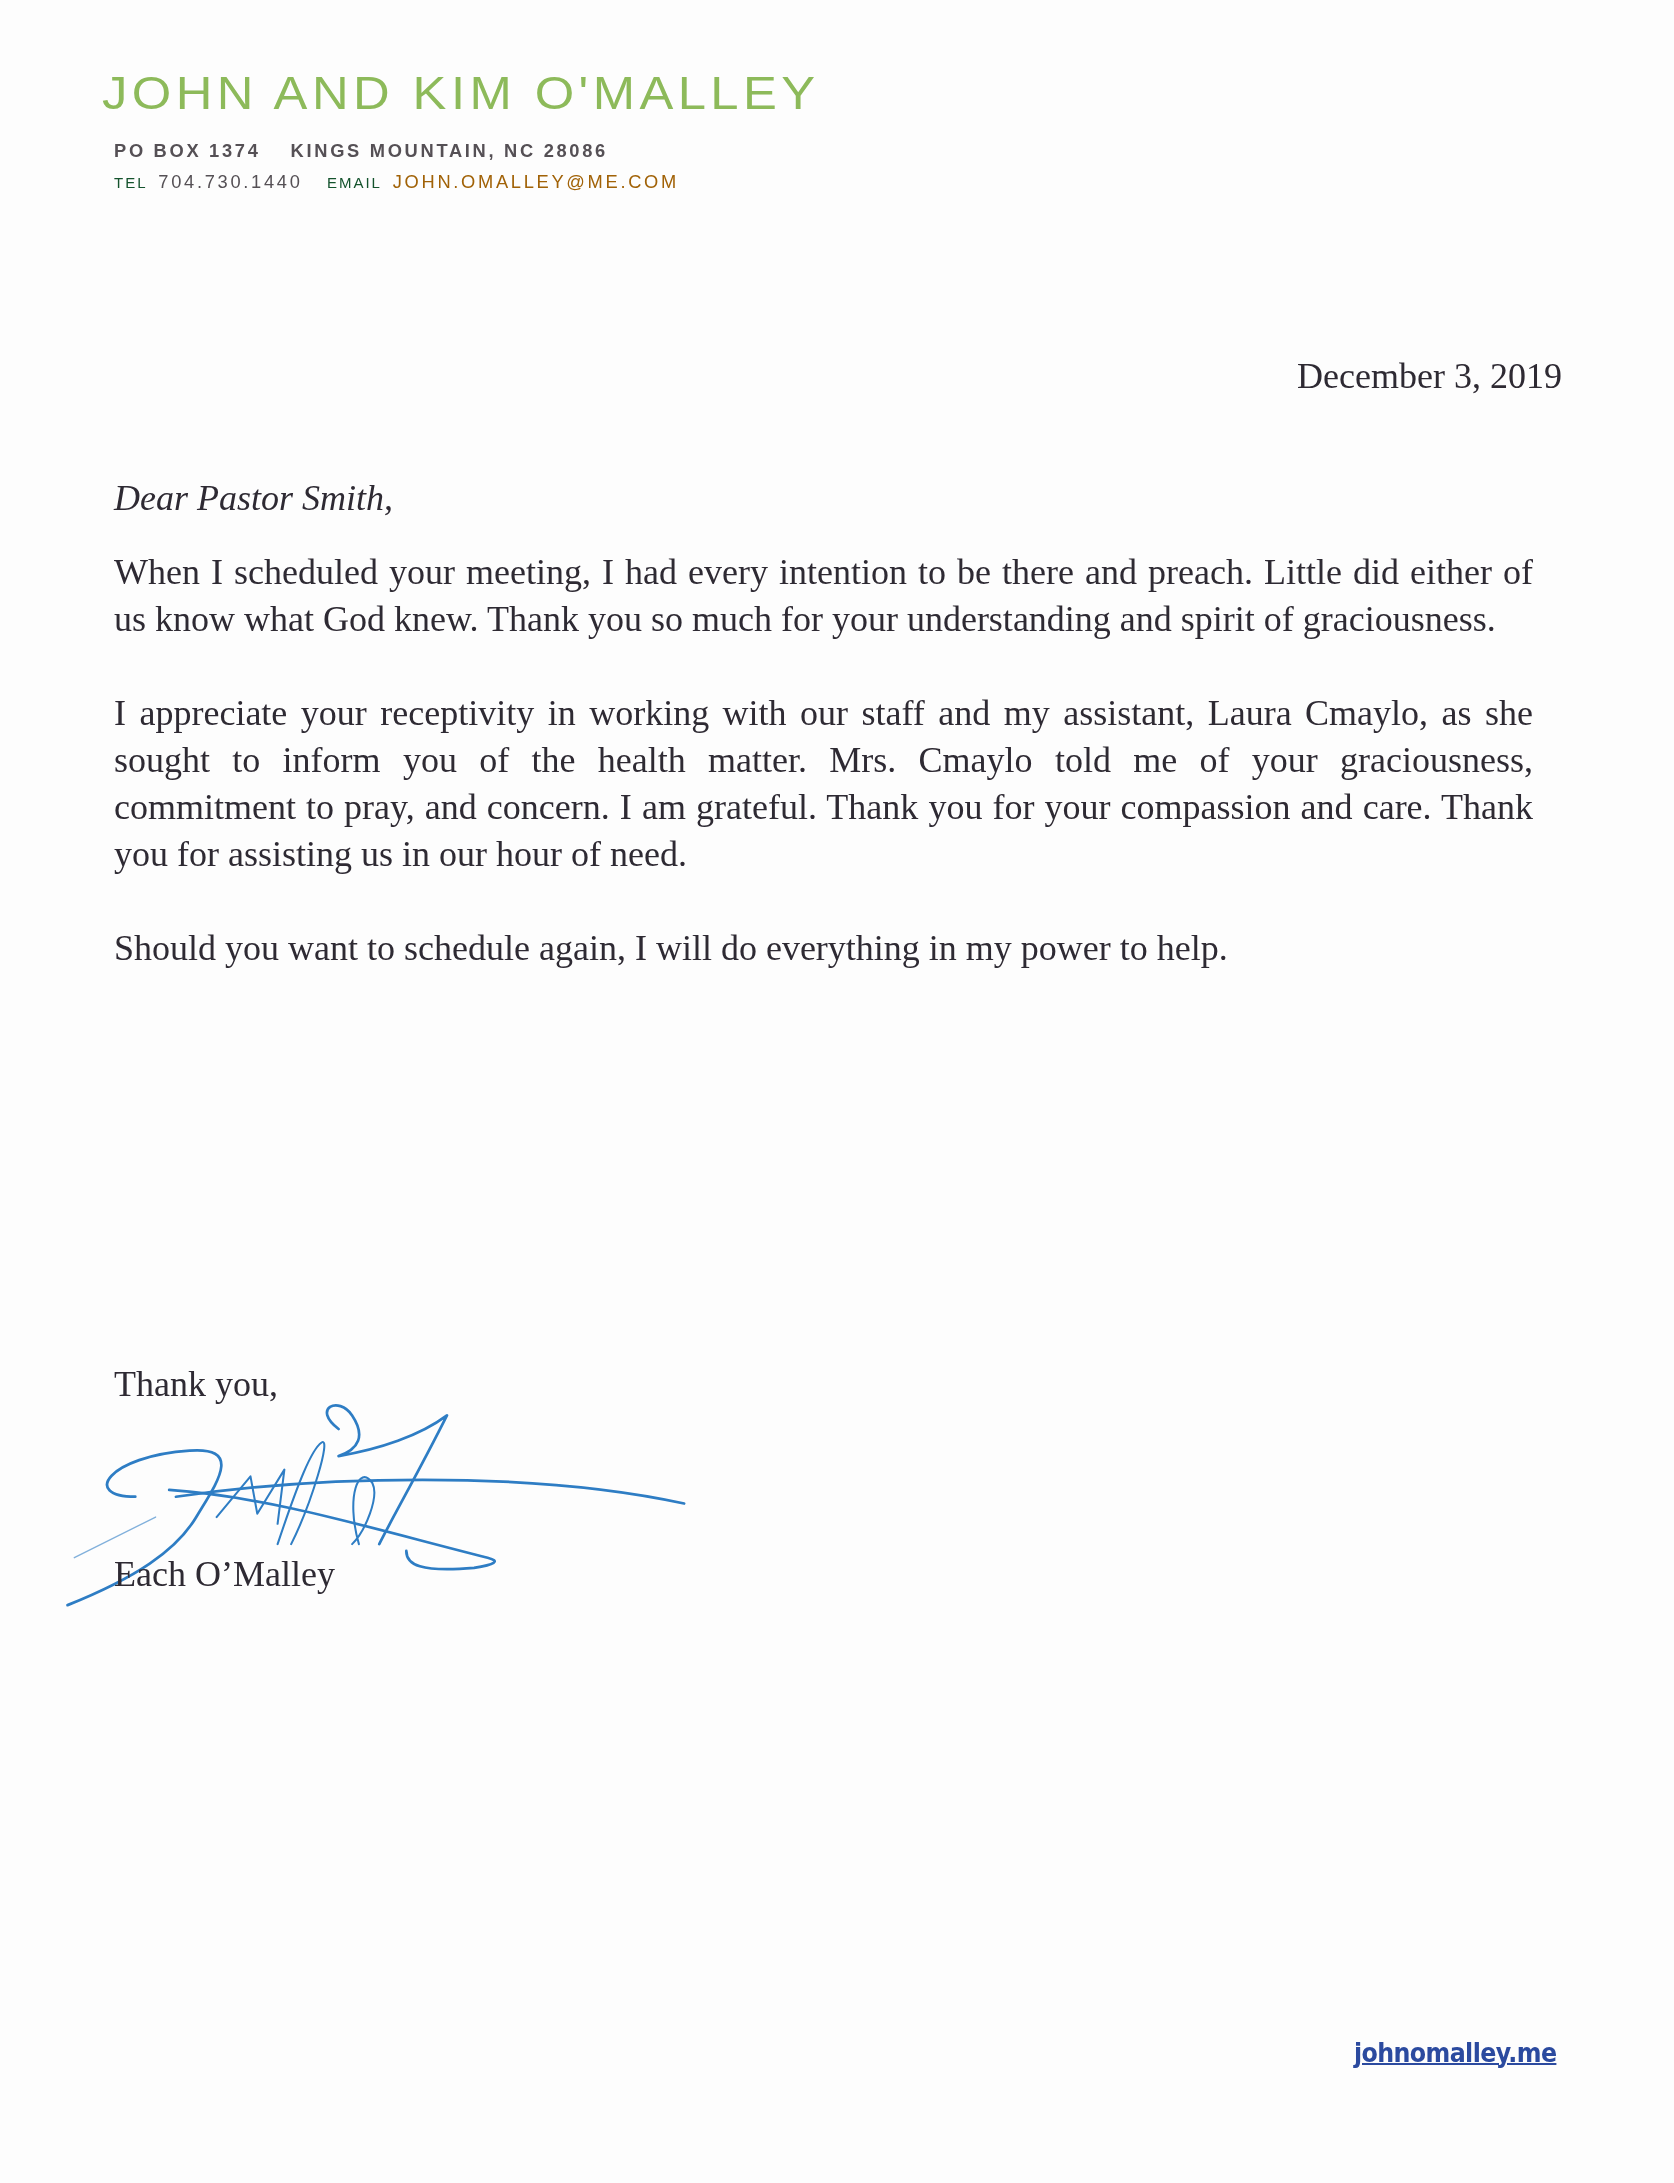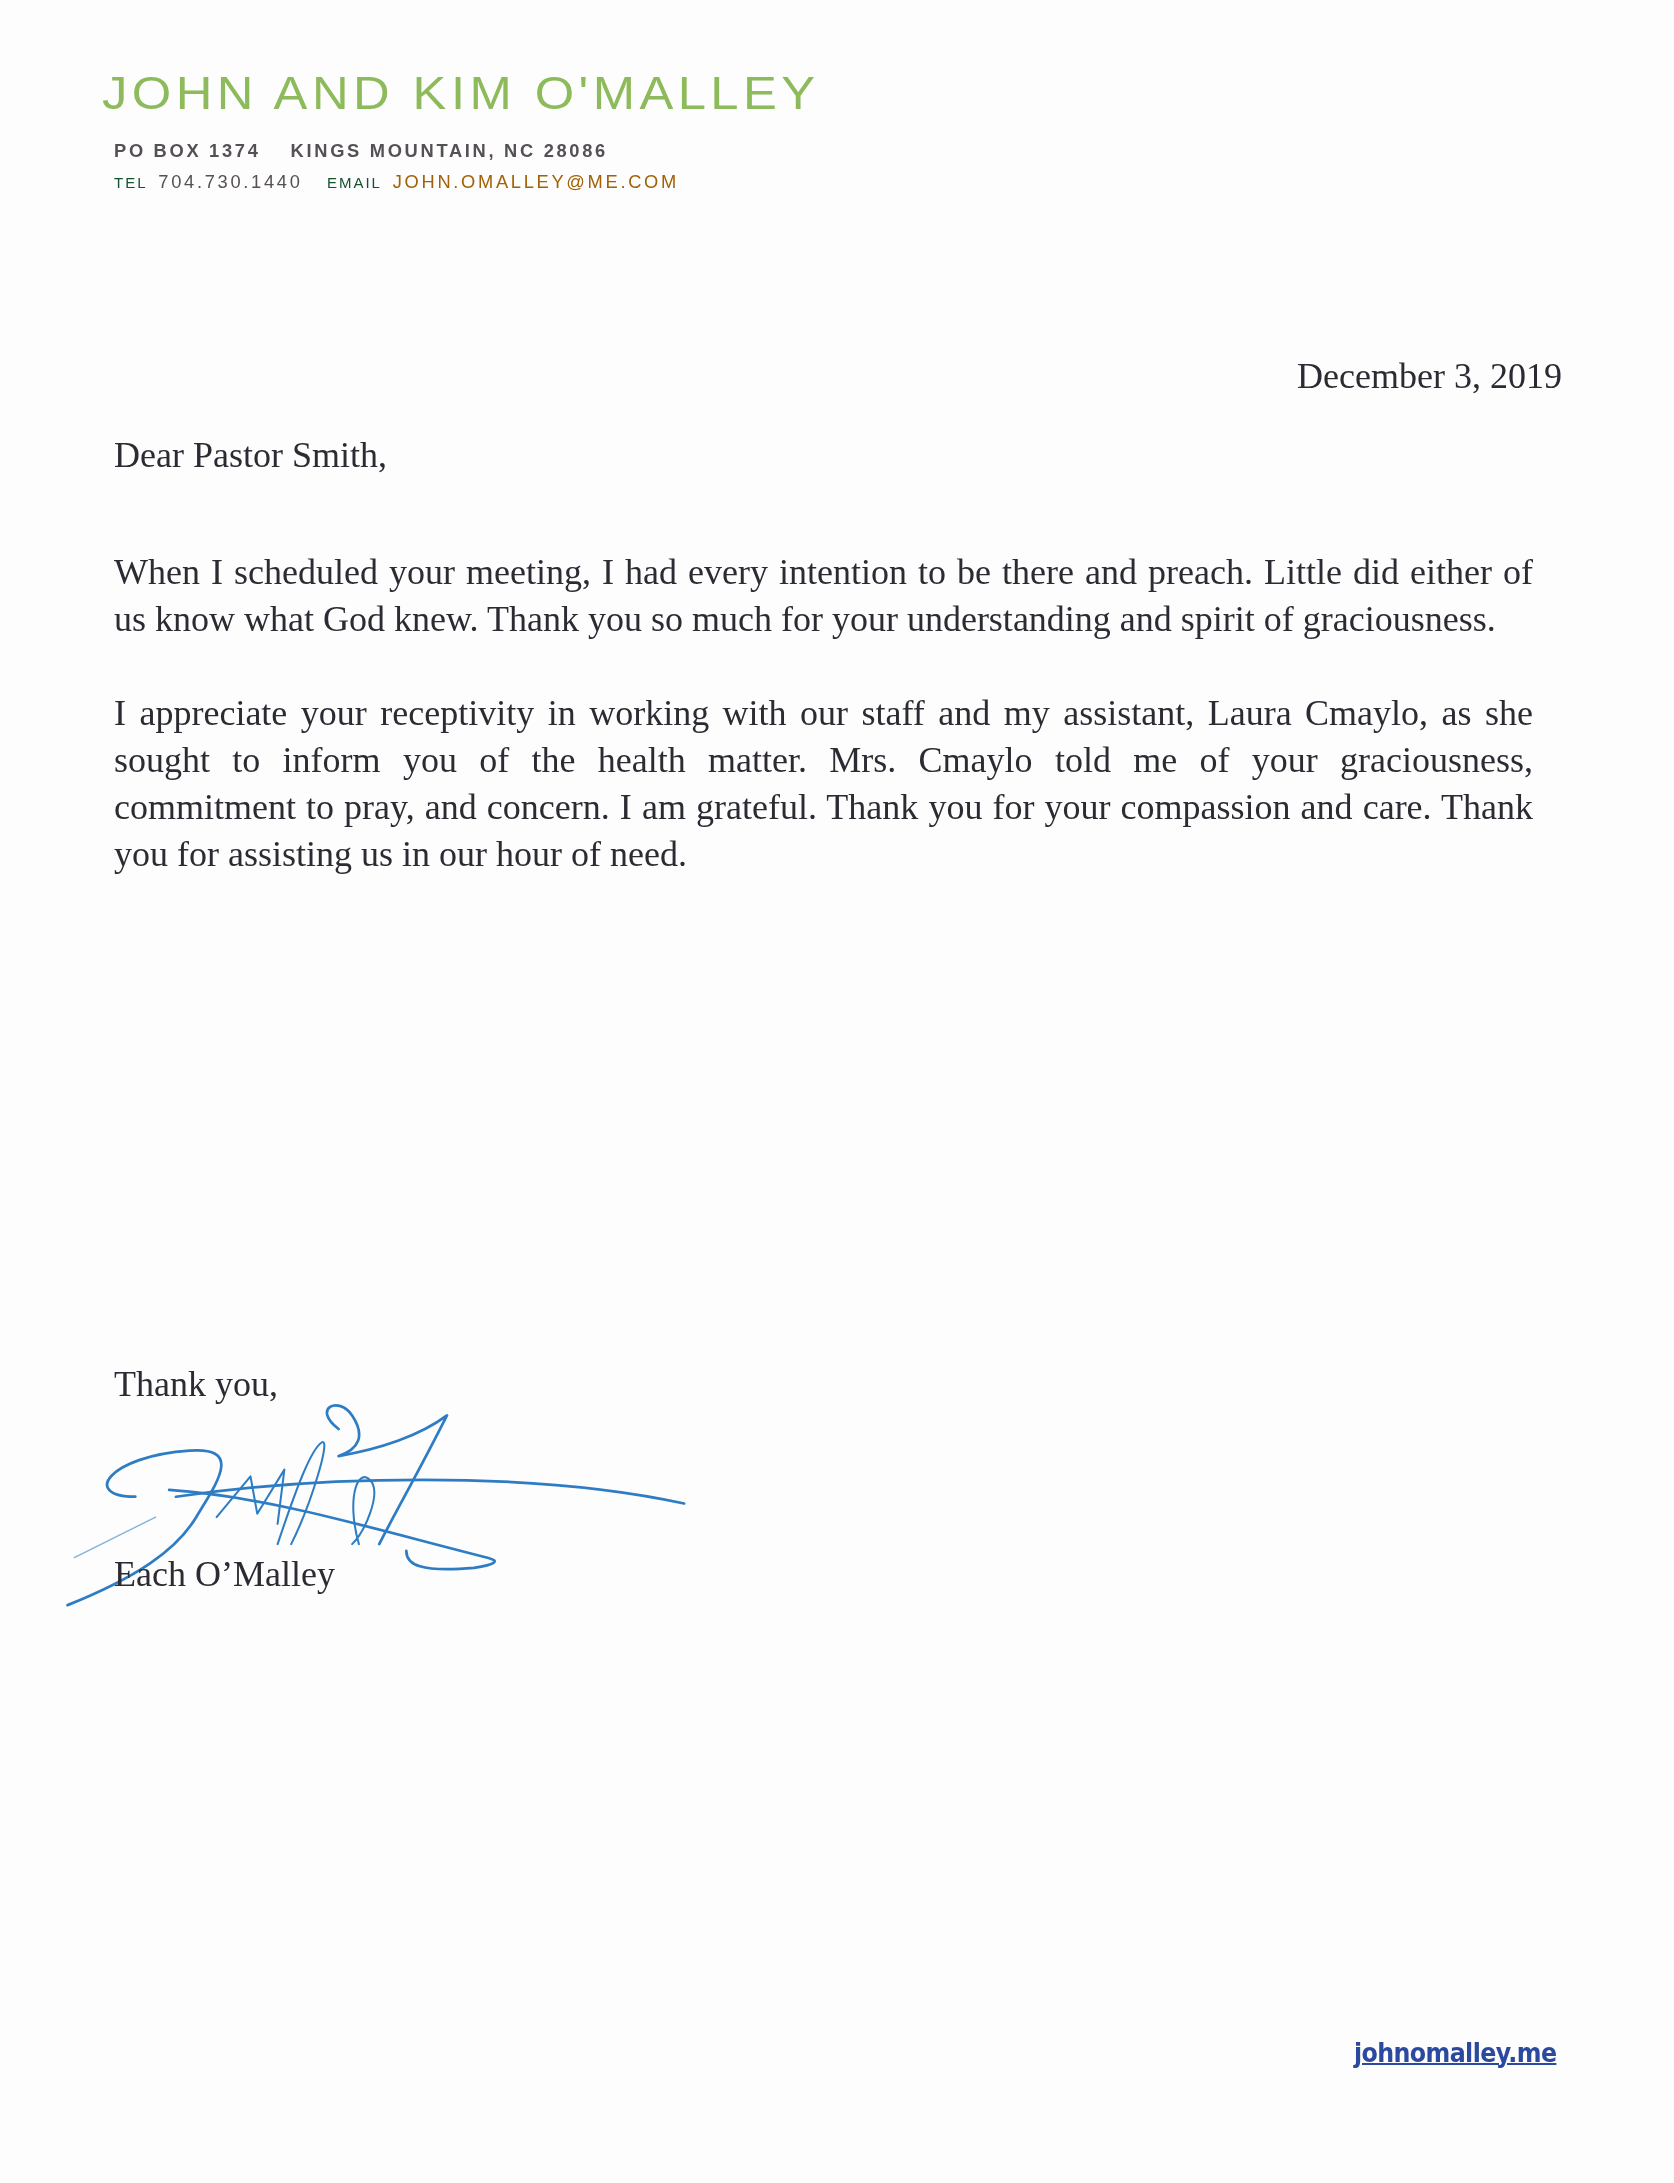--- a/index.html
+++ b/index.html
@@ -30,21 +30,21 @@
     .contact-line .sgap { display: inline-block; width: 10.8px; }
     .contact-line a { color: #a16207; text-decoration-thickness: 1.4px; text-align: center; }
 
     .serif {
       font-family: "Liberation Serif", "DejaVu Serif", serif;
       font-size: 36px; color: #2e2a33; line-height: 47px;
     }
     .date {
       position: absolute; right: 112px; top: 353px; white-space: nowrap;
     }
-    .salutation { position: absolute; left: 114px; top: 432px; }
+    .salutation { position: absolute; left: 114px; top: 475px; font-style: italic; }
     .body-text {
       position: absolute; left: 114px; top: 549px; width: 1436px;
     }
     .body-text p {
       margin: 0 17px 47px 0; text-align: justify; text-align-last: left;
     }
     .closing { position: absolute; left: 114px; top: 1361px; }
     .signer { position: absolute; left: 114px; top: 1551px; }
 
     .signature {
@@ -70,20 +70,21 @@
     <span class="lbl">TEL</span><span class="sgap"></span><span>704.730.1440</span><span class="gap"></span><span class="lbl">EMAIL</span><span class="sgap"></span><a>JOHN.OMALLEY@ME.COM</a>
   </div>
 </div>
 
 <div class="serif date">December 3, 2019</div>
 <div class="serif salutation">Dear Pastor Smith,</div>
 
 <div class="serif body-text">
   <p>When I scheduled your meeting, I had every intention to be there and preach. Little did either of us know what God knew. Thank you so much for your understanding and spirit of graciousness.</p>
   <p>I appreciate your receptivity in working with our staff and my assistant, Laura Cmaylo, as she sought to inform you of the health matter. Mrs. Cmaylo told me of your graciousness, commitment to pray, and concern. I am grateful. Thank you for your compassion and care. Thank you for assisting us in our hour of need.</p>
+  <p>Should you want to schedule again, I will do everything in my power to help.</p>
 </div>
 
 <div class="serif closing">Thank you,</div>
 
 <svg class="signature" viewBox="0 0 980 320" fill="none" stroke="#2e7dc4" stroke-linecap="round" stroke-linejoin="round">
 
   <path d="M120 150 C 40 150, 80 90, 200 82 C 280 76, 240 130, 210 180 C 180 230, 120 270, 20 310" stroke-width="4"></path>
 
   <path d="M30 240 C 70 220, 110 200, 150 180" stroke-width="2" opacity="0.6"></path>
 

